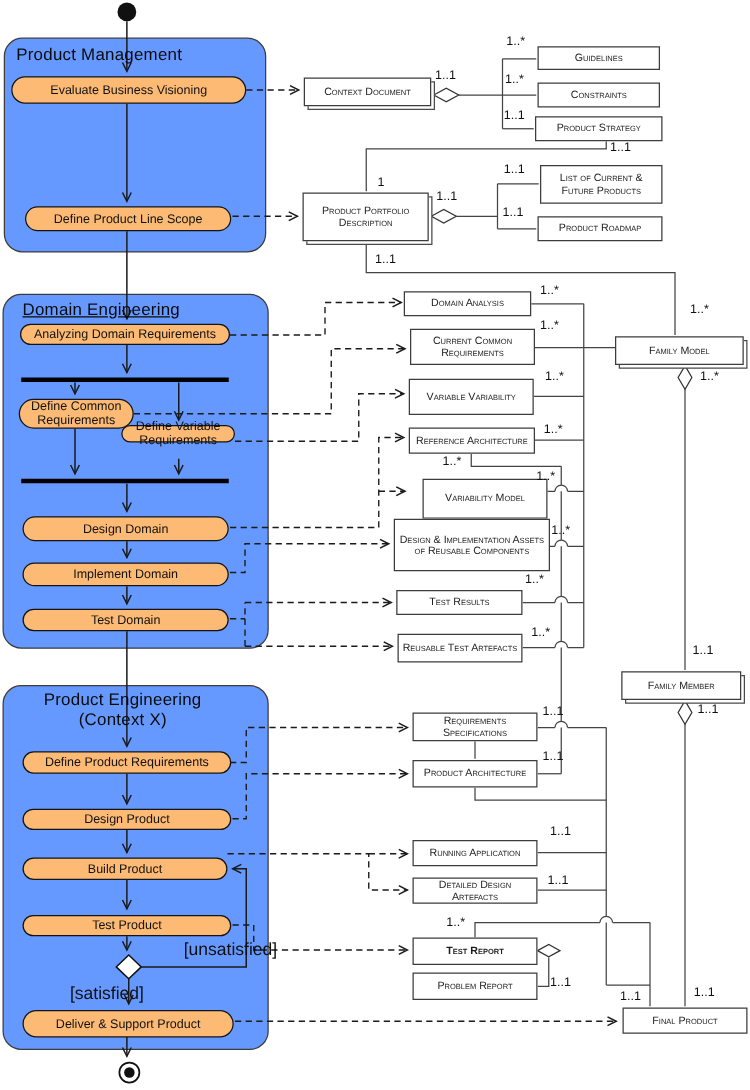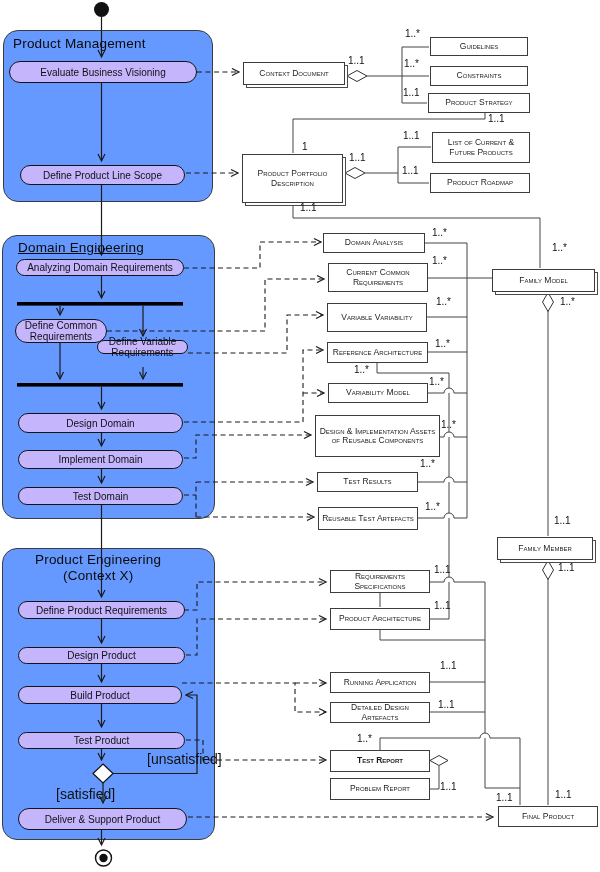--- a/index.html
+++ b/index.html
@@ -1,21 +1,21 @@
 <!DOCTYPE html>
 <html><head>
 <meta charset="utf-8">
 <style>
   html,body { margin:0; padding:0; background:#fff; }
   .canvas { position:relative; width:600px; height:872px; background:#fff; overflow:hidden;
             font-family:"Liberation Sans", sans-serif; }
   .lane  { position:absolute; background:#6699FF; border:1.6px solid #3d3d3d; border-radius:15px; z-index:1; box-sizing:border-box; }
   .lane-title { position:absolute; font-size:13.5px; color:#0a0a0a; z-index:4; letter-spacing:0.2px; }
   .wires { position:absolute; left:0; top:0; z-index:2; }
-  .pill  { position:absolute; background:#c4b5fd; border:1.4px solid #141414; border-radius:13px;
+  .pill  { position:absolute; background:#fdba74; border:1.4px solid #141414; border-radius:13px;
            display:flex; align-items:center; justify-content:center; text-align:center;
            font-size:10px; line-height:11px; color:#111; z-index:3; box-sizing:border-box; padding:0 4px; }
   .art   { position:absolute; background:#fff; border:1px solid #3c3c3c;
            display:flex; align-items:center; justify-content:center; text-align:center;
            font-variant:small-caps; font-size:8.5px; line-height:9.5px; color:#1c1c1c;
            z-index:3; box-sizing:border-box; padding:1px 2px; }
   .stacked { box-shadow: 3px 3px 0 -1px #ffffff, 3px 3px 0 0 #4a4a4a; }
   .mult  { position:absolute; font-size:10px; color:#101010; z-index:4; white-space:nowrap; }
   .guard { position:absolute; font-size:14px; color:#101010; z-index:4; white-space:nowrap; }
 </style>
@@ -162,28 +162,28 @@
   <div class="pill" style="left:18px;  top:601px; width:167px; height:18px;">Define Product Requirements</div>
   <div class="pill" style="left:18px;  top:647px; width:167px; height:17px;">Design Product</div>
   <div class="pill" style="left:18px;  top:686px; width:164px; height:18px;">Build Product</div>
   <div class="pill" style="left:18px;  top:732px; width:167px; height:17px;">Test Product</div>
   <div class="pill" style="left:18px;  top:808px; width:169px; height:22px;">Deliver &amp; Support Product</div>
 
   <div class="art stacked" style="left:243px; top:62px;  width:102px; height:23px;">Context Document</div>
   <div class="art" style="left:430px; top:37px;  width:98px;  height:19px;">Guidelines</div>
   <div class="art" style="left:430px; top:66px;  width:98px;  height:20px;">Constraints</div>
   <div class="art" style="left:428px; top:93px;  width:102px; height:20px;">Product Strategy</div>
-  <div class="art stacked" style="left:242px; top:154px; width:101px; height:49px;">Product Portfolio Description</div>
+  <div class="art stacked" style="left:242px; top:154px; width:101px; height:39px;">Product Portfolio Description</div>
   <div class="art" style="left:432px; top:132px; width:98px;  height:31px;">List of Current &amp; Future Products</div>
   <div class="art" style="left:430px; top:173px; width:100px; height:20px;">Product Roadmap</div>
   <div class="art" style="left:323px; top:233px; width:102px; height:20px;">Domain Analysis</div>
   <div class="art" style="left:328px; top:263px; width:100px; height:29px;">Current Common Requirements</div>
   <div class="art" style="left:327px; top:303px; width:100px; height:29px;">Variable Variability</div>
   <div class="art" style="left:327px; top:342px; width:101px; height:21px;">Reference Architecture</div>
-  <div class="art" style="left:328px; top:383px; width:100px; height:20px;">Variability Model</div>
+  <div class="art" style="left:338px; top:383px; width:100px; height:32px;">Variability Model</div>
   <div class="art" style="left:315px; top:415px; width:125px; height:42px;">Design &amp; Implementation Assets of Reusable Components</div>
   <div class="art" style="left:317px; top:472px; width:101px; height:20px;">Test Results</div>
   <div class="art" style="left:318px; top:507px; width:100px; height:23px;">Reusable Test Artefacts</div>
   <div class="art stacked" style="left:492px; top:269px; width:103px; height:23px;">Family Model</div>
   <div class="art stacked" style="left:497px; top:537px; width:96px;  height:23px;">Family Member</div>
   <div class="art" style="left:330px; top:570px; width:100px; height:23px;">Requirements Specifications</div>
   <div class="art" style="left:330px; top:608px; width:100px; height:22px;">Product Architecture</div>
   <div class="art" style="left:330px; top:672px; width:100px; height:21px;">Running Application</div>
   <div class="art" style="left:330px; top:702px; width:100px; height:21px;">Detailed Design Artefacts</div>
   <div class="art" style="left:330px; top:750px; width:100px; height:22px;font-weight:bold;">Test Report</div>

